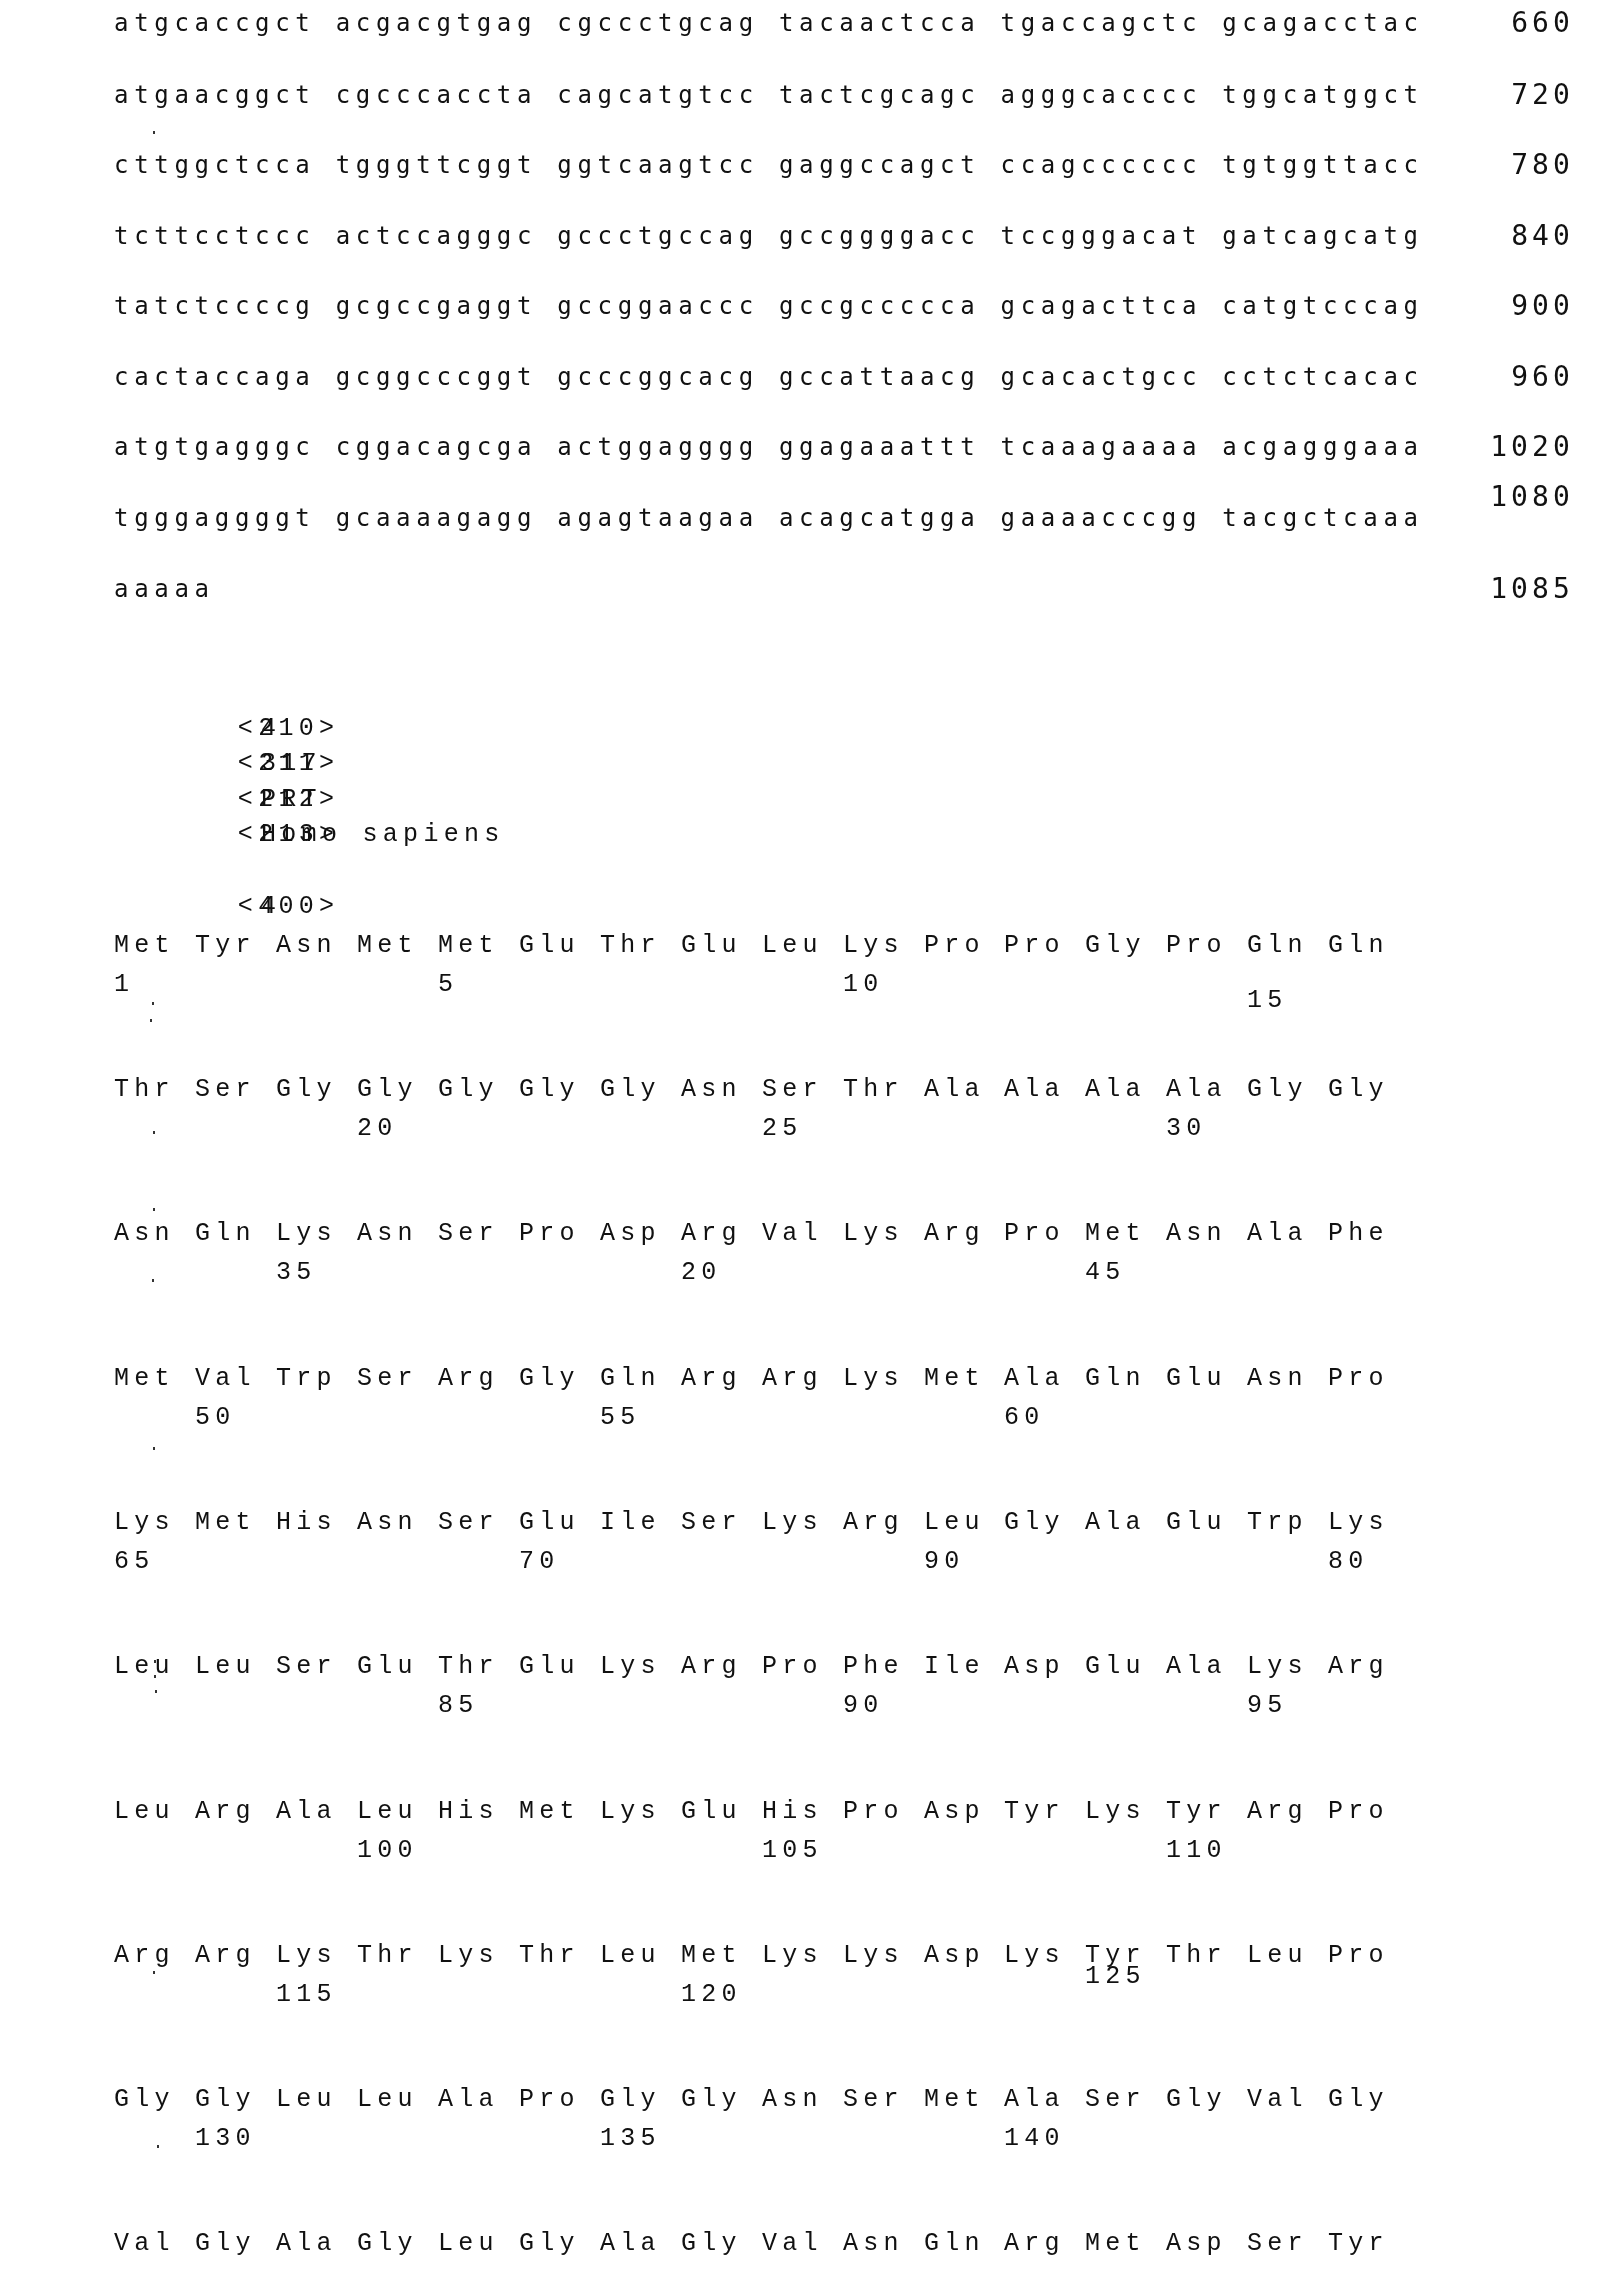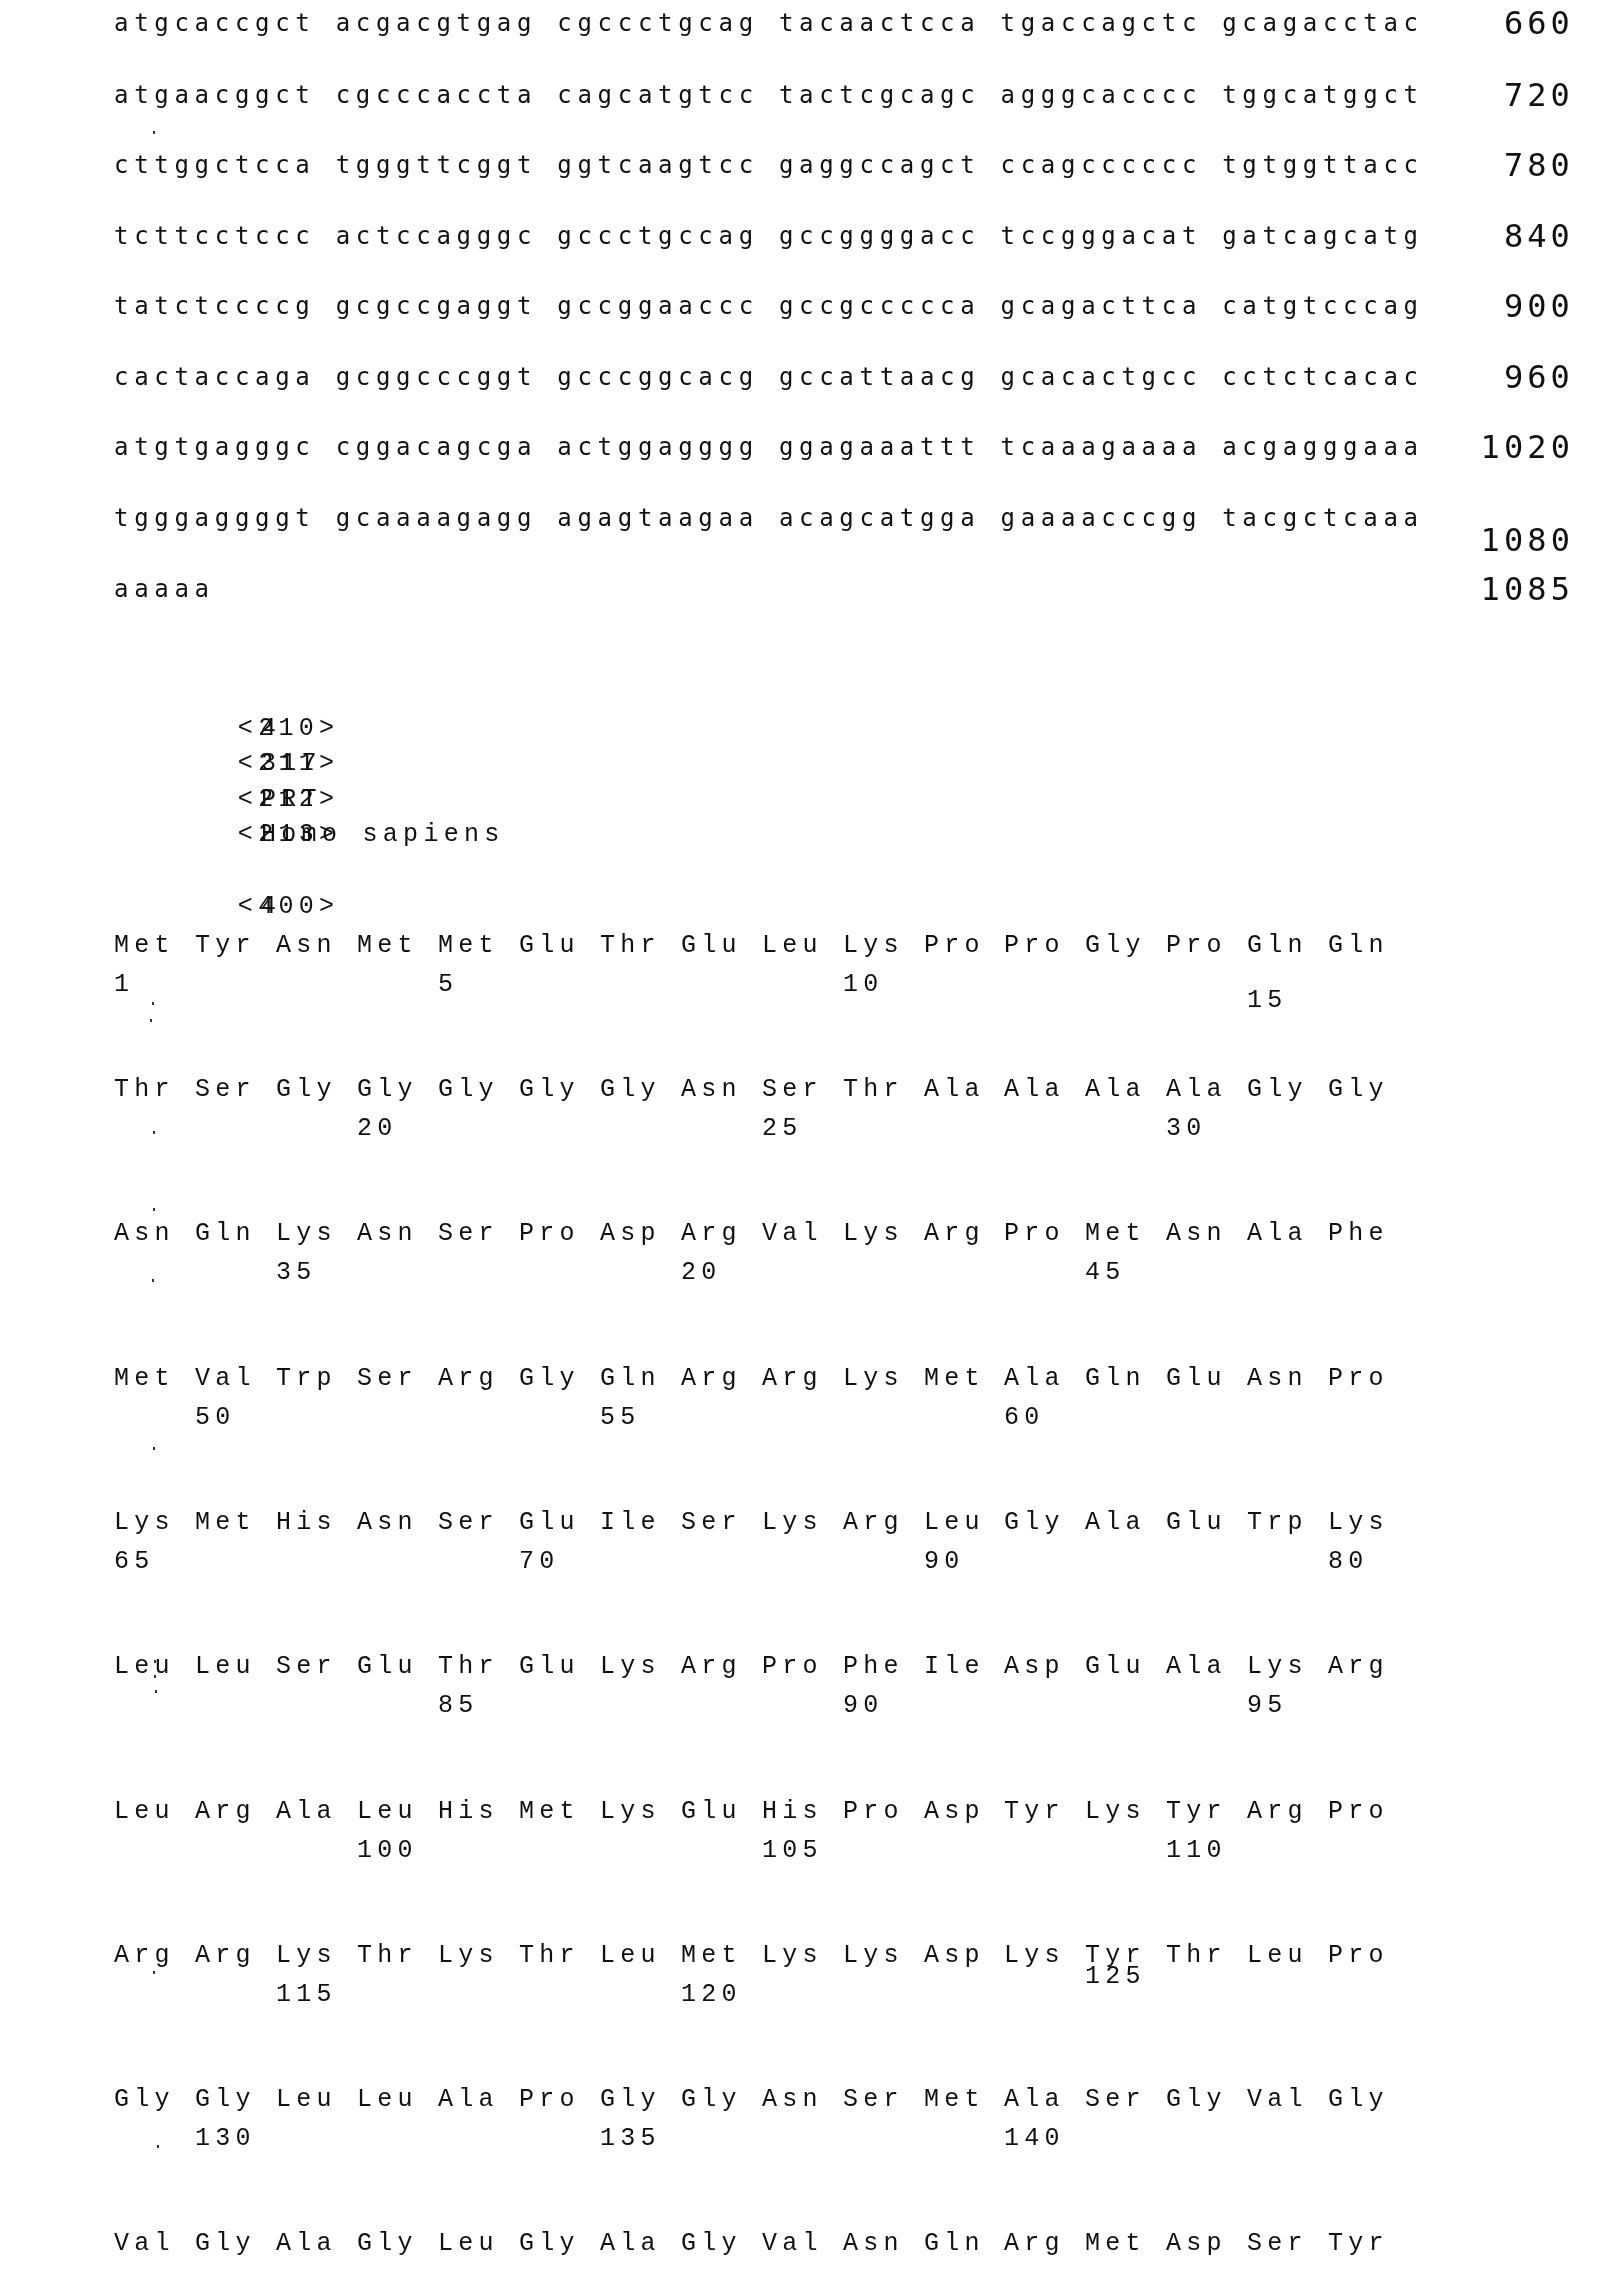--- a/index.html
+++ b/index.html
@@ -15,21 +15,21 @@
     color: #111111;
     white-space: pre;
   }
   .dna { font-family: "DejaVu Sans Mono", "Liberation Mono", monospace; font-size: 24px; letter-spacing: 5.7px; }
   .seqnum {
     position: absolute;
     right: 43px;
     height: 30px;
     line-height: 30px;
     font-family: "DejaVu Sans Mono", "Liberation Mono", monospace;
-    font-size: 32px;
+    font-size: 28px;
     letter-spacing: 4.1px;
     color: #111111;
     text-align: right;
     white-space: pre;
   }
   .meta-val { position: absolute; left: 145px; }
   .meta { position: absolute; left: 116px; height: 30px; line-height: 30px;
     font-family: "Liberation Mono", monospace; font-size: 25px; letter-spacing: 5.3px; color: #111; white-space: pre; width: 746px; }
   .aa-row { position: absolute; left: 114px; width: 1410px; height: 30px; }
   .aa {
@@ -57,21 +57,21 @@
       <div class="seqnum" style="top: 150px;">780</div>
       <div class="line dna" style="top: 221px;">tcttcctccc actccagggc gccctgccag gccggggacc tccgggacat gatcagcatg</div>
       <div class="seqnum" style="top: 221px;">840</div>
       <div class="line dna" style="top: 291px;">tatctccccg gcgccgaggt gccggaaccc gccgccccca gcagacttca catgtcccag</div>
       <div class="seqnum" style="top: 291px;">900</div>
       <div class="line dna" style="top: 362px;">cactaccaga gcggcccggt gcccggcacg gccattaacg gcacactgcc cctctcacac</div>
       <div class="seqnum" style="top: 362px;">960</div>
       <div class="line dna" style="top: 432px;">atgtgagggc cggacagcga actggagggg ggagaaattt tcaaagaaaa acgagggaaa</div>
       <div class="seqnum" style="top: 432px;">1020</div>
       <div class="line dna" style="top: 503px;">tgggaggggt gcaaaagagg agagtaagaa acagcatgga gaaaacccgg tacgctcaaa</div>
-      <div class="seqnum" style="top: 525px;">1080</div>
+      <div class="seqnum" style="top: 482px;">1080</div>
       <div class="line dna" style="top: 574px;">aaaaa</div>
       <div class="seqnum" style="top: 574px;">1085</div>
     </div>
   <div id="meta-section">
     <div class="meta" style="top:684px">
       <span>&lt;210&gt;</span><span class="meta-val">4</span>
     </div>
     <div class="meta" style="top:719px">
       <span>&lt;211&gt;</span><span class="meta-val">317</span>
     </div>

